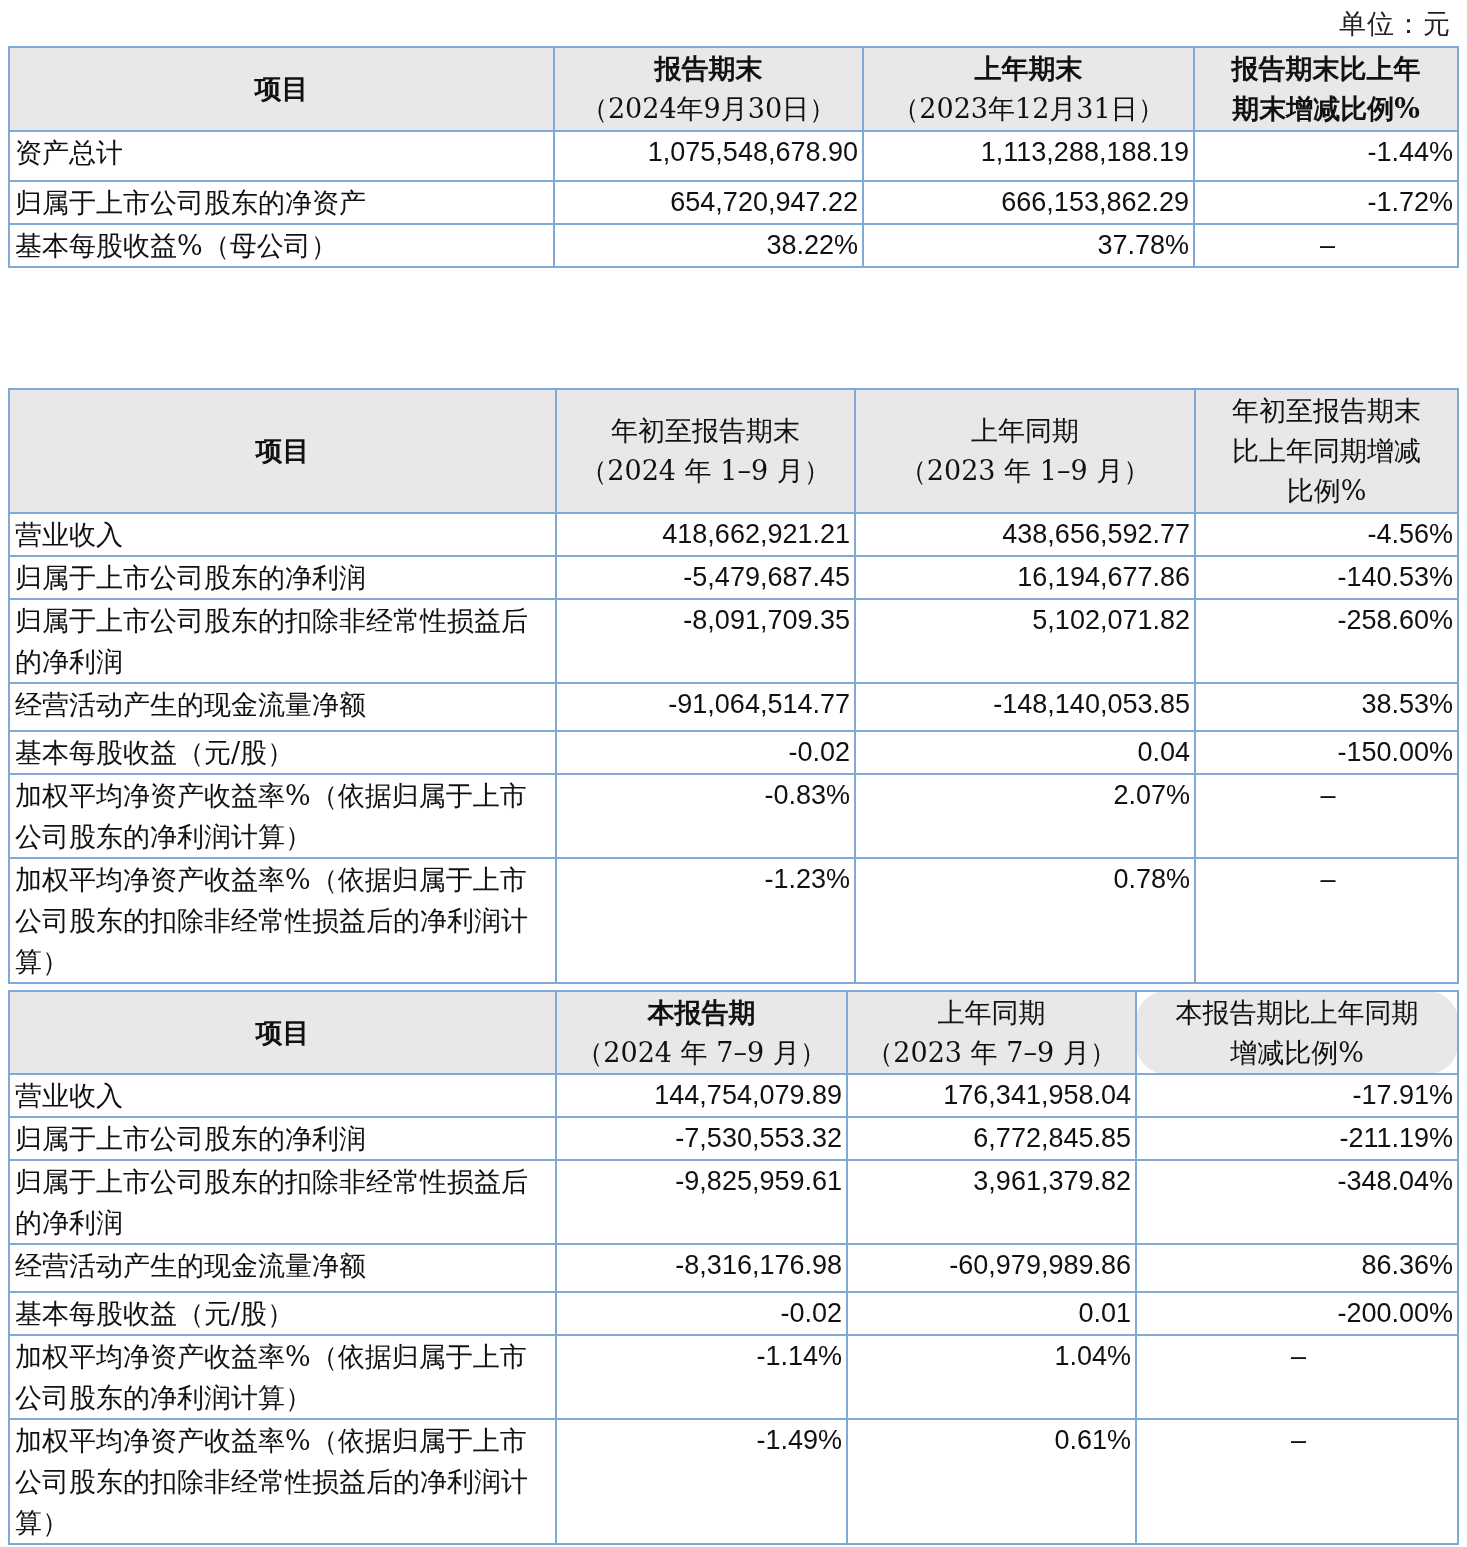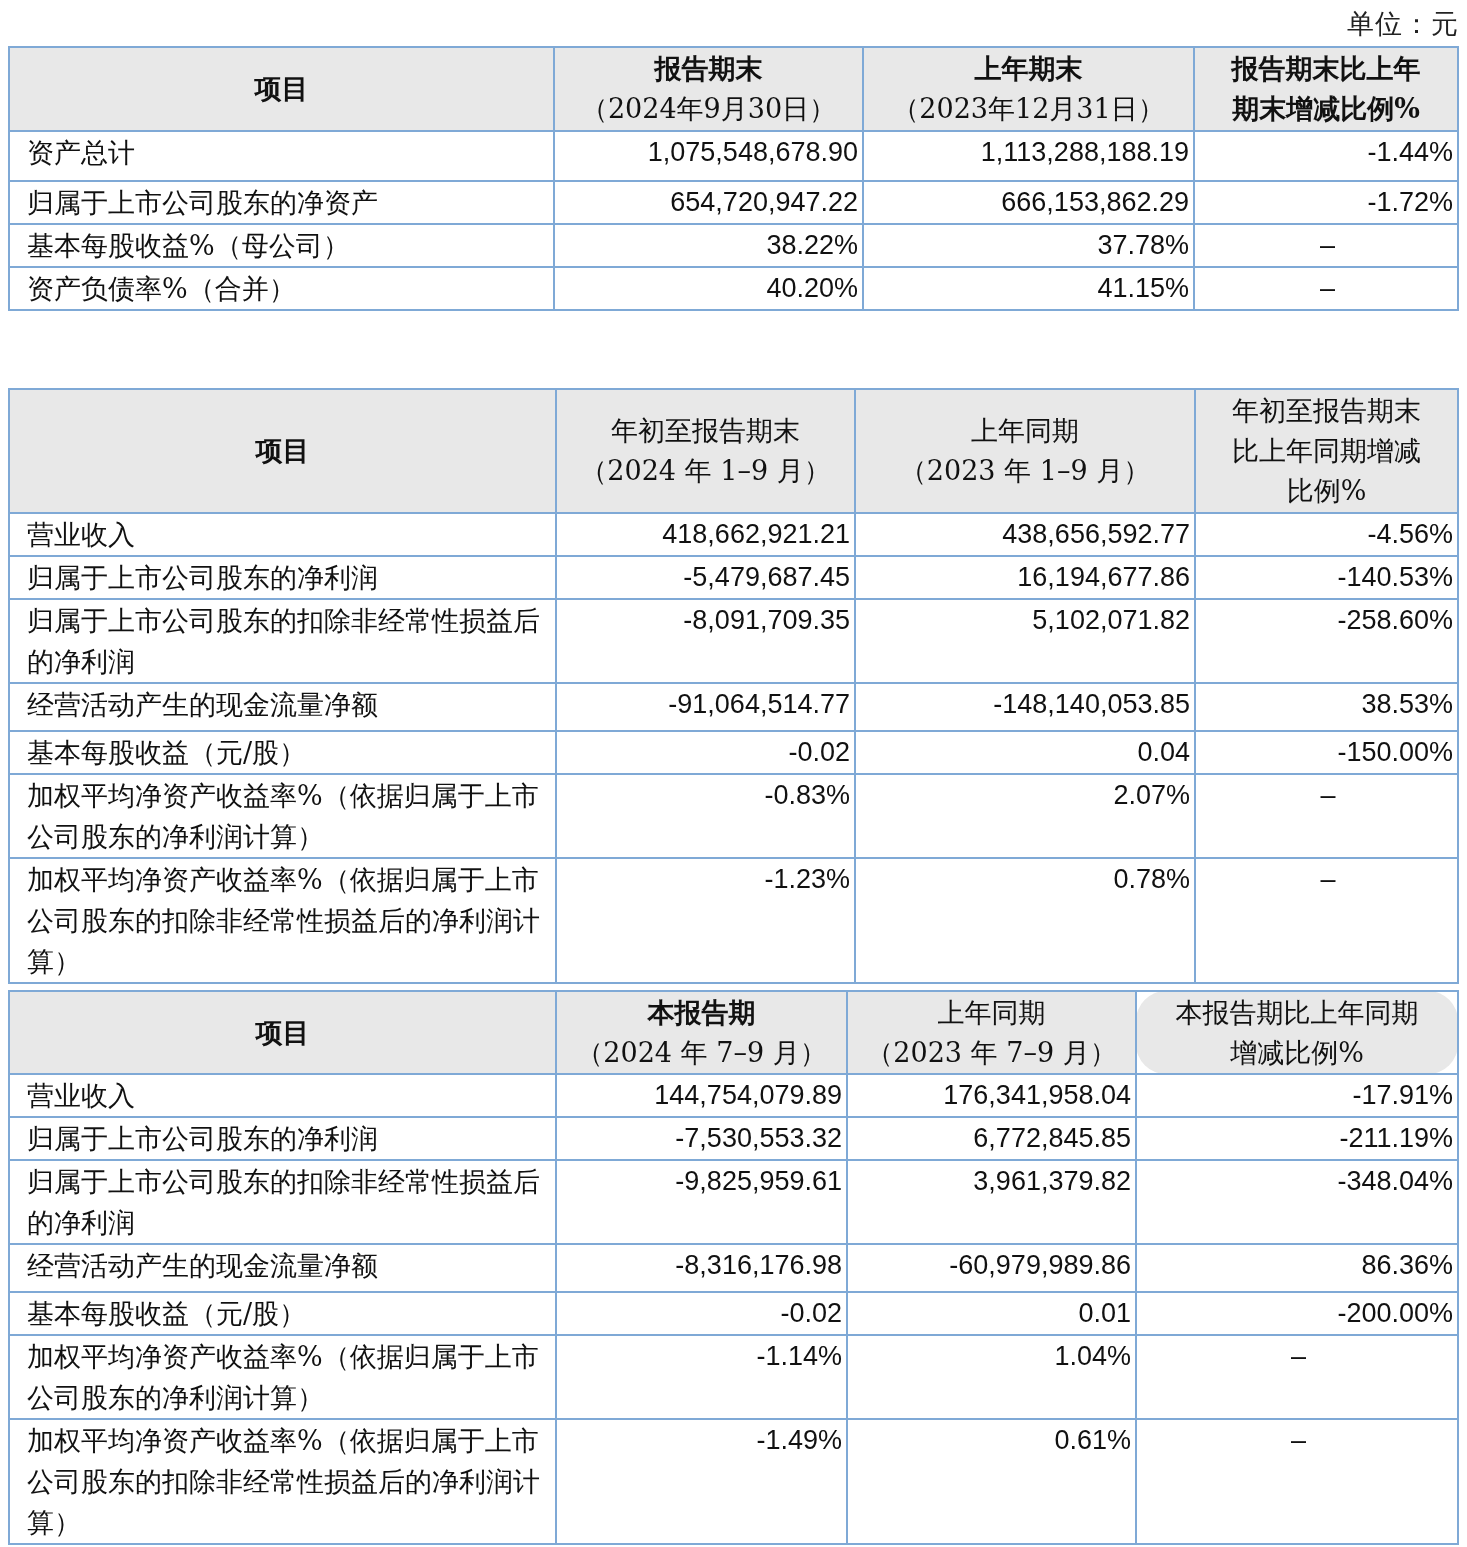--- a/index.html
+++ b/index.html
@@ -2,21 +2,21 @@
 <html><head>
 <meta charset="utf-8">
 <style>
   html, body { margin: 0; padding: 0; background: #ffffff; }
   body {
     width: 1467px; height: 1547px; position: relative; overflow: hidden;
     font-family: "DejaVu Serif", "Liberation Serif", serif;
     color: #111111;
   }
   .unit {
-    position: absolute; top: 6px; right: 8px;
+    position: absolute; top: 6px; right: 16px;
     font-size: 27px; letter-spacing: 1px; color: #222;
   }
   table.fin {
     position: absolute; left: 8px; width: 1449px;
     border-collapse: collapse; table-layout: fixed;
   }
   table.fin td, table.fin th {
     border: 2px solid #7fa9d6;
     padding: 0 14px 0 17px;
     font-size: 27px; line-height: 41px;
@@ -35,21 +35,21 @@
   table.fin td.num {
     text-align: right;
     font-family: "Liberation Sans", "DejaVu Sans", sans-serif;
     font-size: 27px;
     padding-right: 4px;
   }
   table.fin td.dash {
     text-align: center;
     font-family: "Liberation Sans", sans-serif;
   }
-  table.fin td.label { text-align: left; padding-left: 17px; }
+  table.fin td.label { text-align: left; padding-left: 5px; }
   .hdr-line { display: block; }
   .hdr-sub { font-weight: normal; display: block; }
 </style>
 </head>
 <body>
 
 <div class="unit">单位：元</div>
 
 <table class="fin" style="top:46px;">
   <colgroup>
@@ -87,26 +87,20 @@
     <td class="num">654,720,947.22</td>
     <td class="num">666,153,862.29</td>
     <td class="num">-1.72%</td>
   </tr>
   <tr style="height:42px;">
     <td class="label">基本每股收益%（母公司）</td>
     <td class="num">38.22%</td>
     <td class="num">37.78%</td>
     <td class="dash">–</td>
   </tr>
-  <tr style="height:42px;">
-    <td class="label">资产负债率%（合并）</td>
-    <td class="num">40.20%</td>
-    <td class="num">41.15%</td>
-    <td class="dash">–</td>
-  </tr>
 </tbody>
   </table>
 
 <table class="fin" style="top:388px;">
   <colgroup>
     <col style="width:547px">
       <col style="width:299px">
       <col style="width:340px">
       <col style="width:263px">
   </colgroup>

